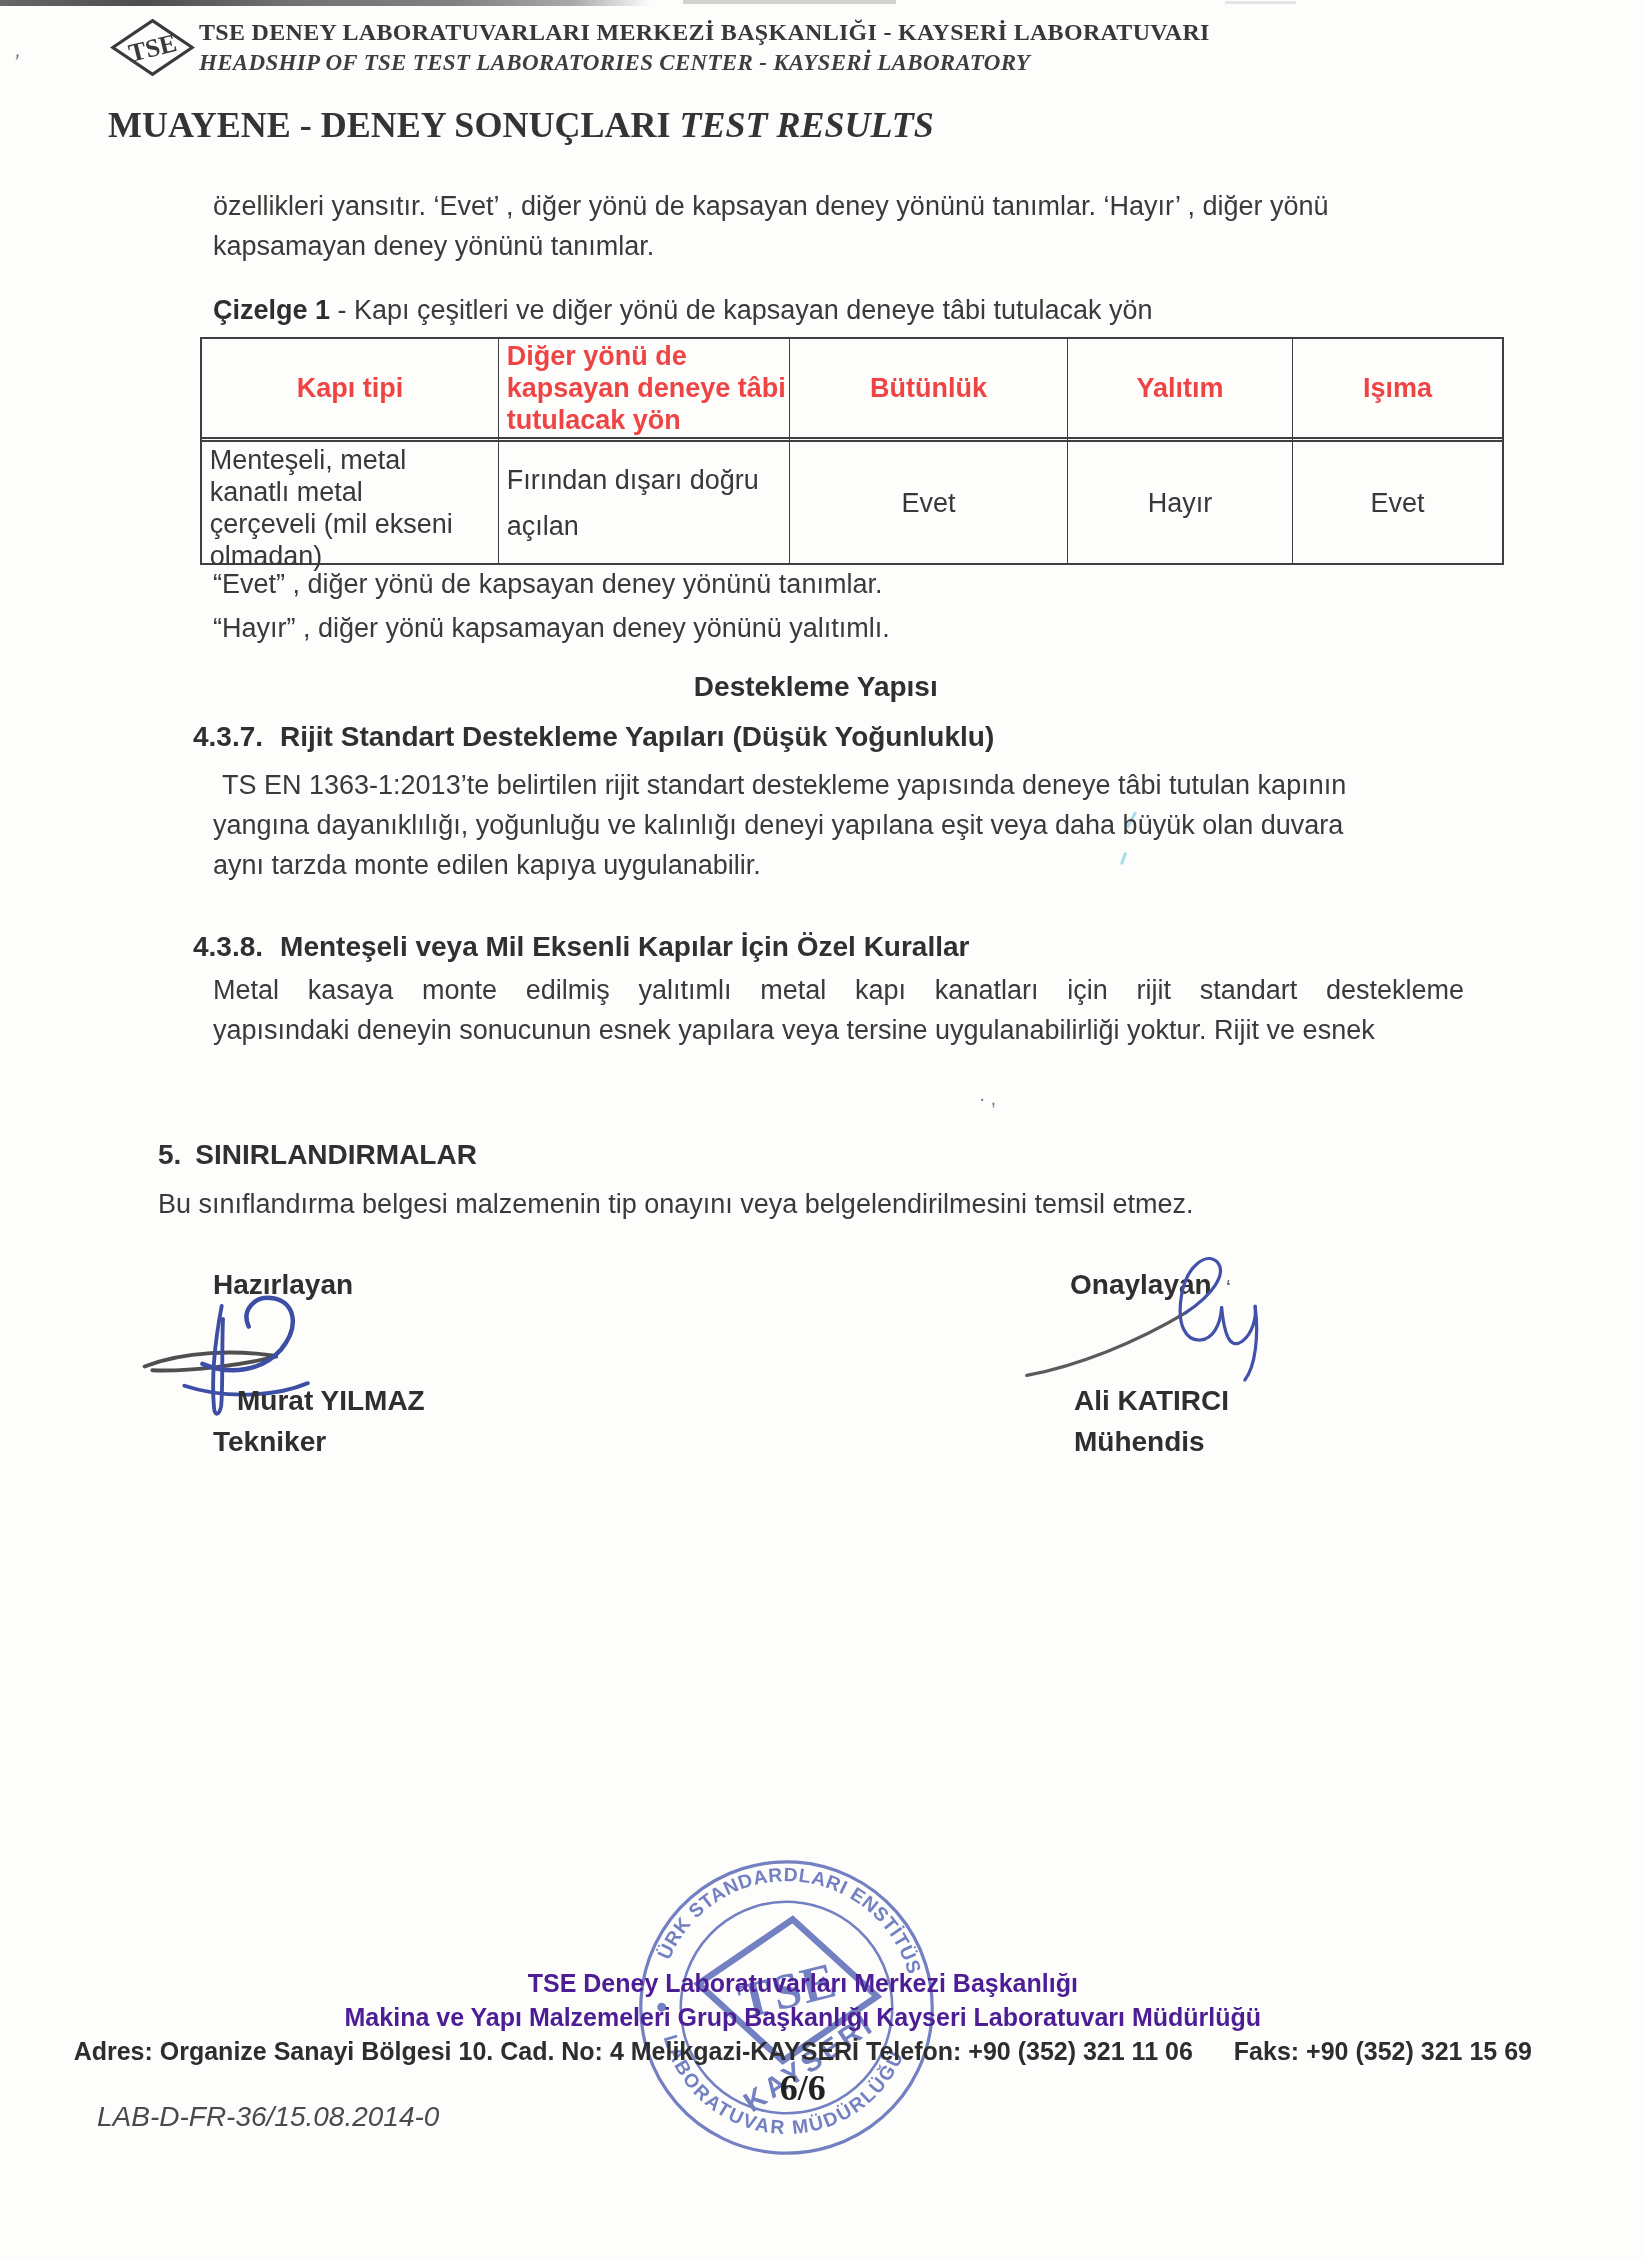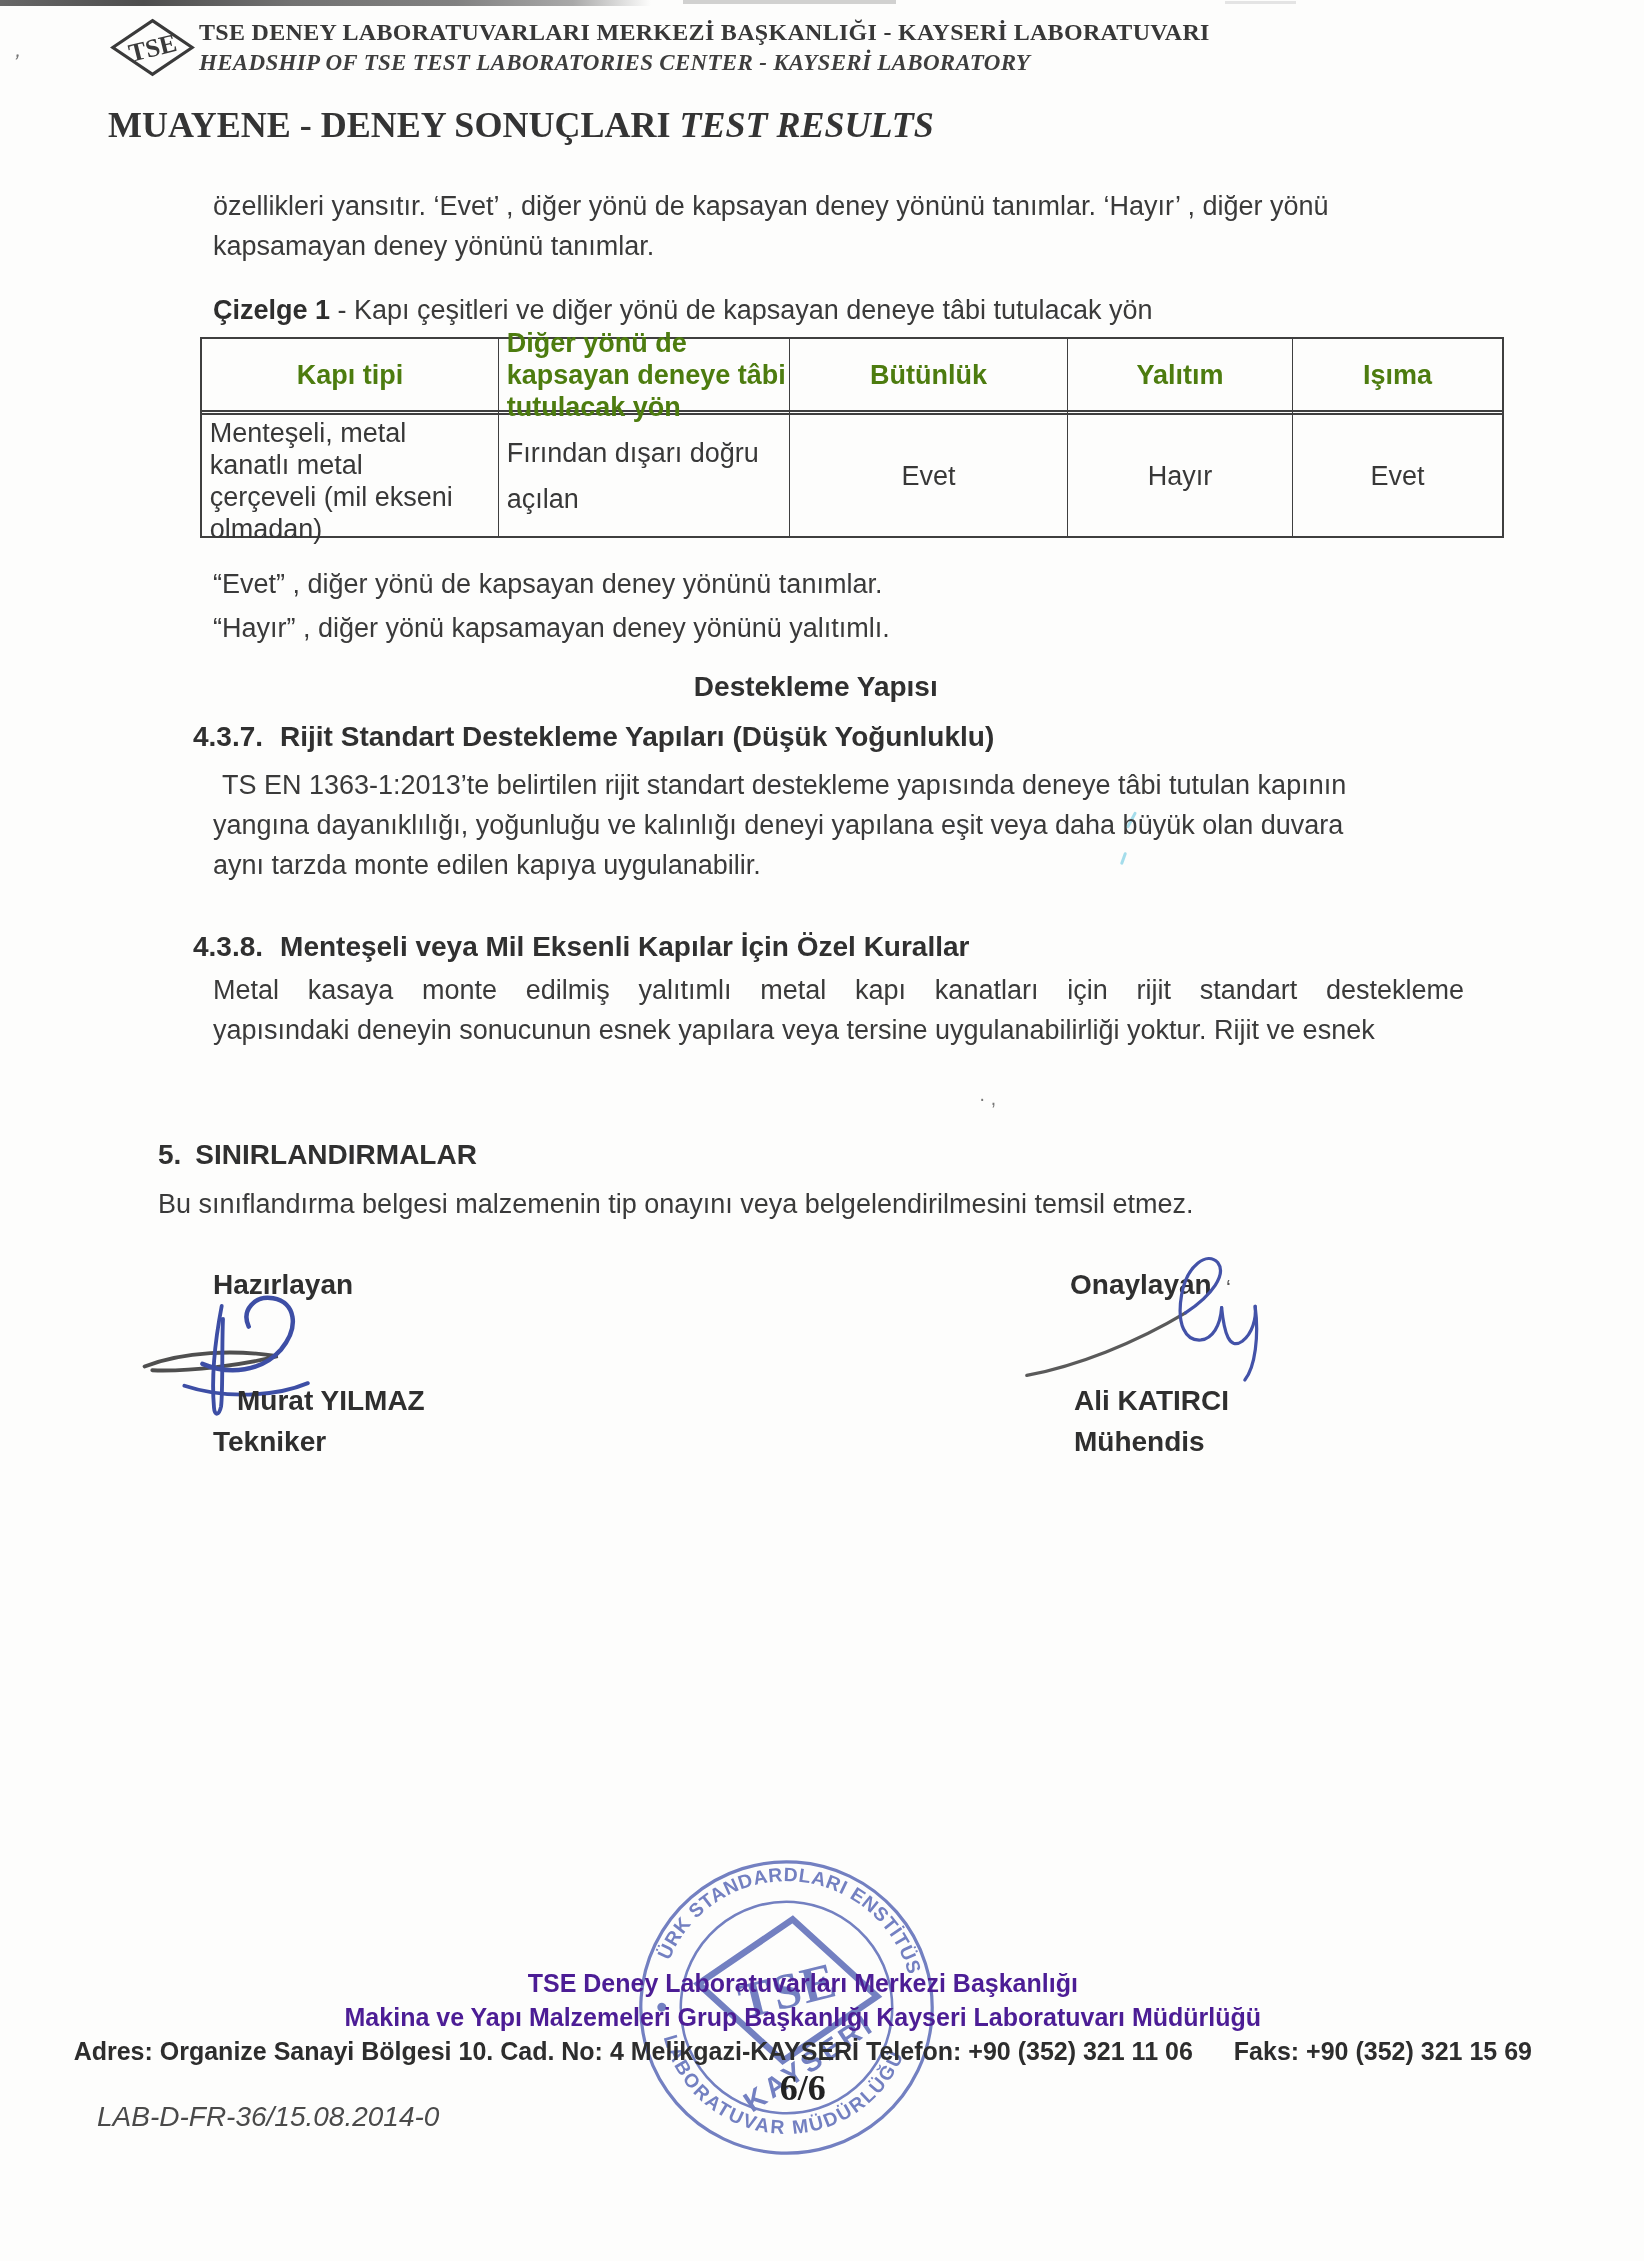--- a/index.html
+++ b/index.html
@@ -19,21 +19,21 @@
   .sec-head{font-size:28px;font-weight:700;color:#303030;white-space:nowrap;}
   .sec-head .num{margin-right:17px;}
   .caption{font-size:27px;color:#3a3a3a;white-space:nowrap;}
   .caption b{color:#2e2e2e;}
   
   .tbl{left:200px;top:337px;width:1304px;border:2.6px solid #3f3f3f;box-sizing:border-box;background:transparent;}
   .trow{display:flex;}
   .cell{box-sizing:border-box;border-right:1.9px solid #3f3f3f;display:flex;align-items:center;justify-content:center;
         font-size:27px;line-height:32px;color:#383838;text-align:center;}
   .cell:last-child{border-right:none;}
-  .thead .cell{height:76px;font-weight:700;border-bottom:5.8px double #3f3f3f;color:#4d7c0f;}
+  .thead .cell{height:103px;font-weight:700;border-bottom:5.8px double #3f3f3f;color:#ef4444;}
   .tdata .cell{height:121px;}
   .c0{width:297px;text-align:right;} .c1{width:291px;} .c2{width:278px;} .c3{width:225px;} .c4{flex:1;}
   .cell.left{justify-content:flex-start;text-align:left;padding-left:7.7px;}
   .pre{white-space:pre-line;}
   .tdata .c0{align-items:flex-start;padding-top:2px;}
   .tdata .c1{line-height:46px;}
   .note-line{font-size:27px;line-height:44px;color:#3a3a3a;white-space:nowrap;}
   
   .sig-role{font-size:28px;font-weight:700;color:#2f2f2f;}
   .sig-name{font-size:28px;font-weight:700;color:#2f2f2f;}

